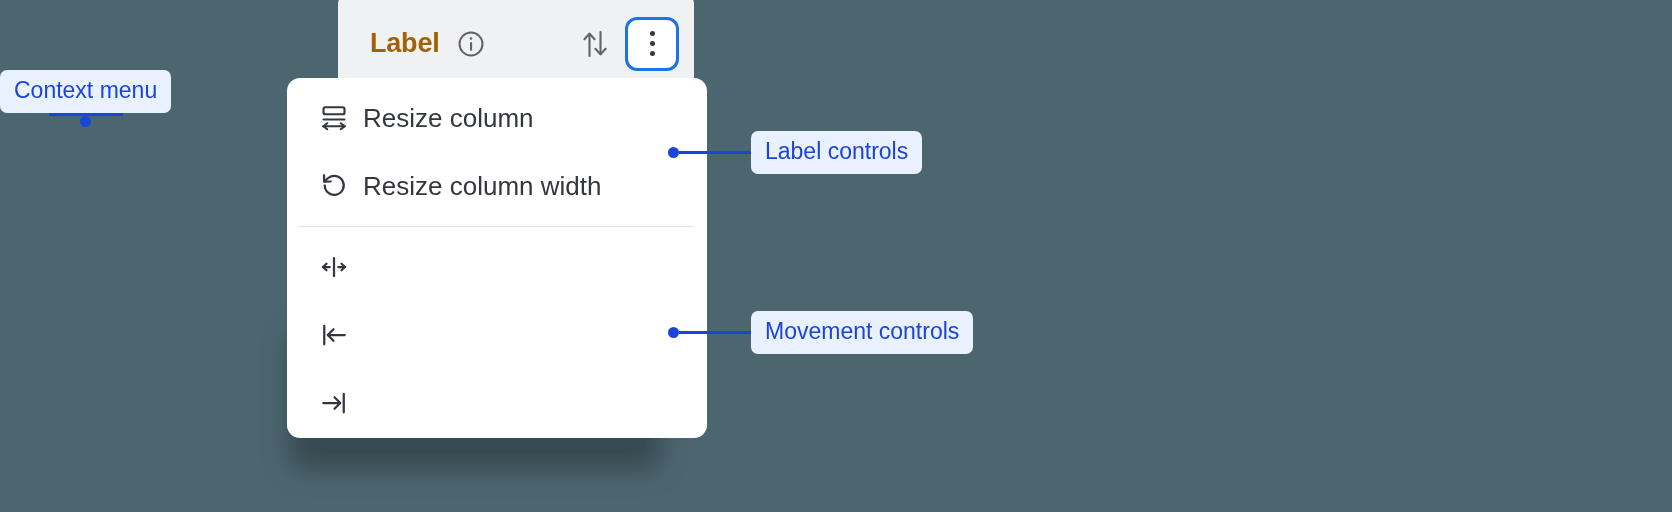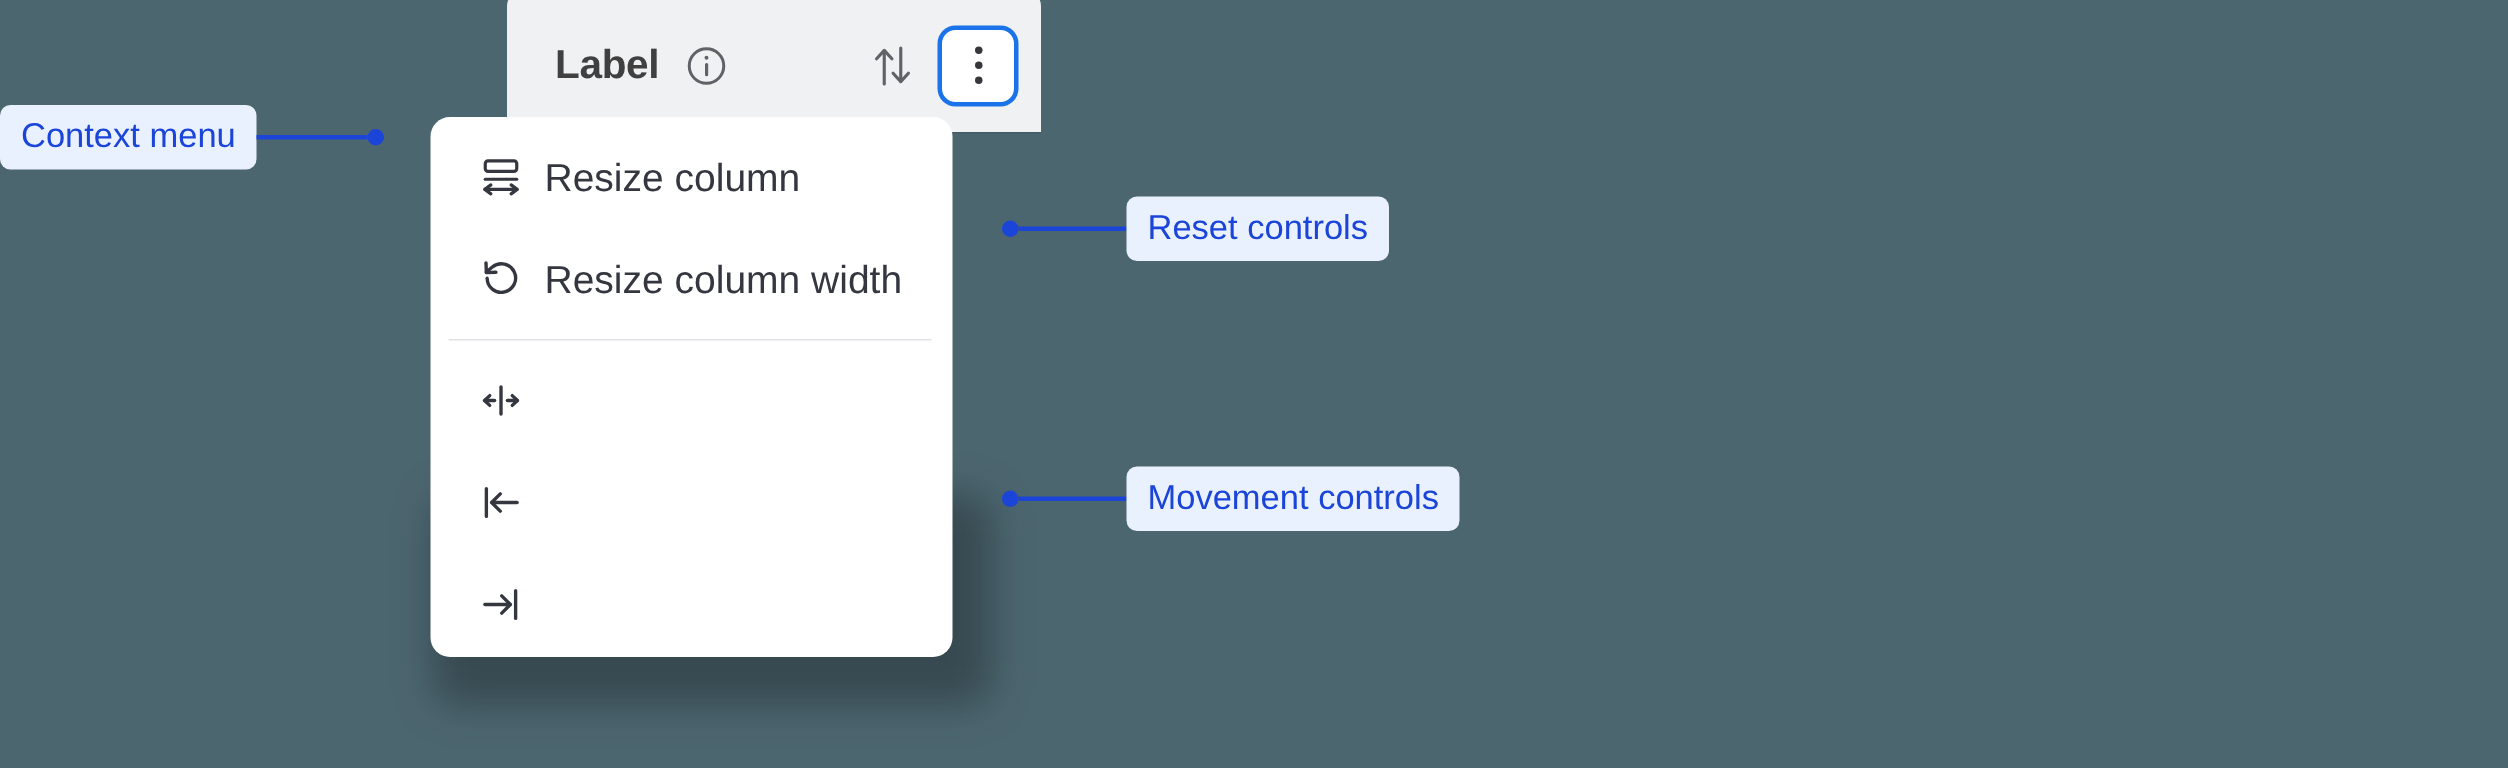--- a/index.html
+++ b/index.html
@@ -30,21 +30,21 @@
     border-radius: 10px 10px 0 0;
     box-shadow: 0 1px 0 rgba(0,0,0,.10);
     display: flex;
     align-items: center;
     padding: 0 18px 0 32px;
     box-sizing: border-box;
   }
   .header-title {
     font-size: 27px;
     font-weight: bold;
-    color: #404040;
+    color: #a16207;
     letter-spacing: -.2px;
     line-height: 1;
     margin-top: 4px;
   }
   .info-icon {
     margin-left: 16px;
     margin-top: 5px;
     display: inline-flex;
     align-items: center;
     justify-content: center;
@@ -88,21 +88,21 @@
     width: 372px;
     height: 140px;
     border-radius: 14px;
     background: rgba(20,25,30,.38);
     filter: blur(13px);
   }
   .context-menu {
     position: absolute;
     left: 287px;
     top: 78px;
-    width: 348px;
+    width: 420px;
     height: 360px;
     background: #ffffff;
     border-radius: 13px;
     box-sizing: border-box;
     padding: 6px 0 0 0;
     overflow: hidden;
   }
   .menu-item {
     height: 68px;
     display: flex;
@@ -153,21 +153,21 @@
   }
   .annot-dot {
     width: 11px;
     height: 11px;
     border-radius: 50%;
     background: #1b44d8;
     flex: 0 0 auto;
   }
 
   
-  #annot-context-menu { left: 0px; top: 70px; }
+  #annot-context-menu { left: 0px; top: 70px; flex-direction: column; }
   #annot-context-menu .annot-line { width: 74px; }
 
   
   #annot-resize-controls { left: 668px; top: 131px; }
   #annot-resize-controls .annot-line { width: 72px; }
   #annot-movement-controls { left: 668px; top: 311px; }
   #annot-movement-controls .annot-line { width: 72px; }
 </style>
 </head>
 <body>
@@ -268,21 +268,21 @@
 
   <div class="annot" id="annot-context-menu">
     <span class="annot-pill">Context menu</span>
     <span class="annot-line"></span>
     <span class="annot-dot"></span>
   </div>
 
   <div class="annot" id="annot-resize-controls">
     <span class="annot-dot"></span>
     <span class="annot-line"></span>
-    <span class="annot-pill">Reset controls</span>
+    <span class="annot-pill">Label controls</span>
   </div>
 
   <div class="annot" id="annot-movement-controls">
     <span class="annot-dot"></span>
     <span class="annot-line"></span>
     <span class="annot-pill">Movement controls</span>
   </div>
 
 </div>
 

